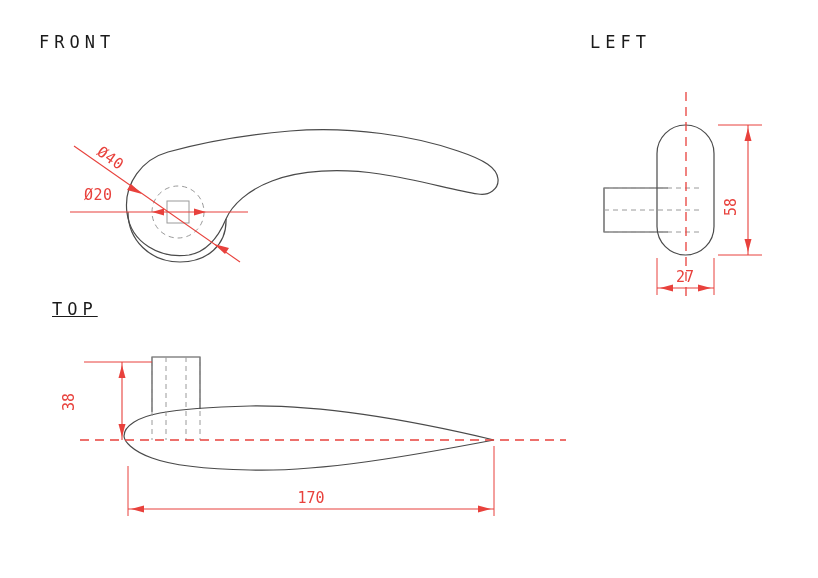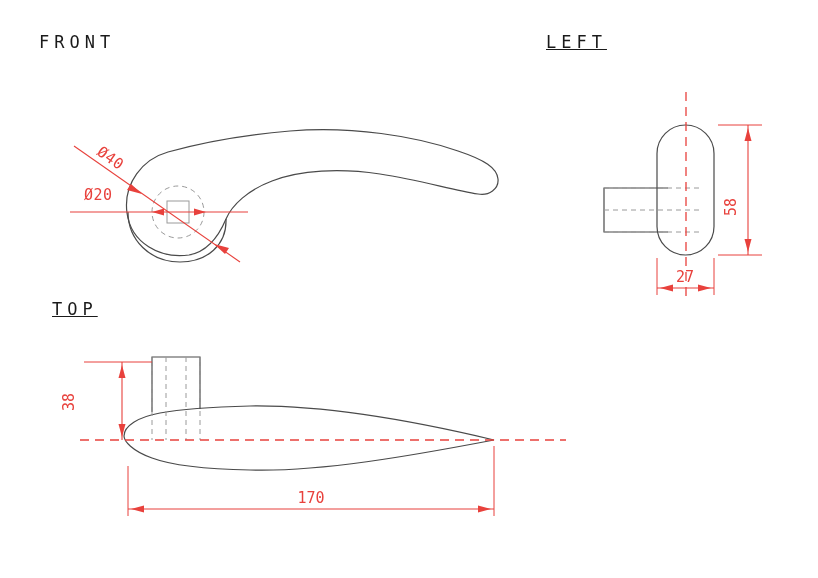--- a/index.html
+++ b/index.html
@@ -13,21 +13,21 @@
   .viewlabel{
     position:absolute;
     font-family:"DejaVu Sans Mono","Liberation Mono",monospace;
     font-size:17px;
     letter-spacing:5px;
     color:#1a1a1a;
     white-space:nowrap;
     user-select:none;
   }
   #lbl-front{left:39px;top:32px;}
-  #lbl-left{left:546px;top:32px;text-decoration:underline;}
+  #lbl-left{left:590px;top:32px;}
   #lbl-top{left:52px;top:299px;text-decoration:underline;}
 </style>
 </head>
 <body>
 
 <svg id="sheet" viewBox="0 0 818 578" xmlns="http://www.w3.org/2000/svg">
 
   <g>
 
     <path d="M 189 255

